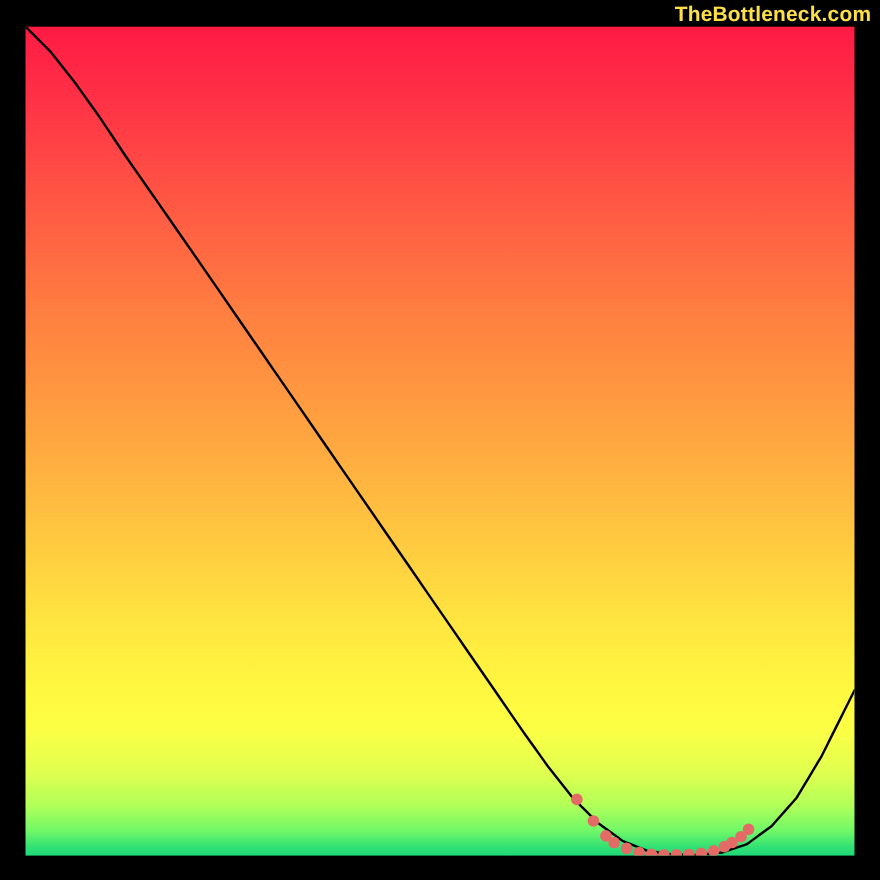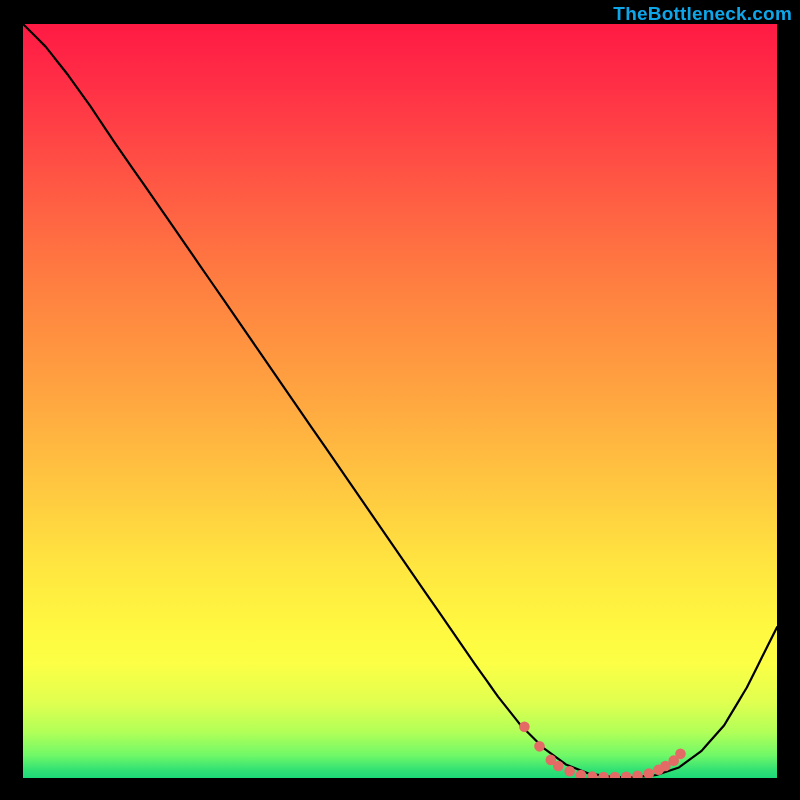--- a/index.html
+++ b/index.html
@@ -49,21 +49,21 @@
       #1dd878 100%
     );
   }
   .watermark {
     position: absolute;
     top: 3px;
     right: 8px;
     font-family: Arial, Helvetica, sans-serif;
     font-size: 19px;
     font-weight: 600;
-    color: #0ea5e9;
+    color: #fde047;
     letter-spacing: 0.2px;
   }
   .main-curve {
     position: absolute;
     left: 0;
     top: 0;
     width: 754px;
     height: 754px;
   }
   .dots {

